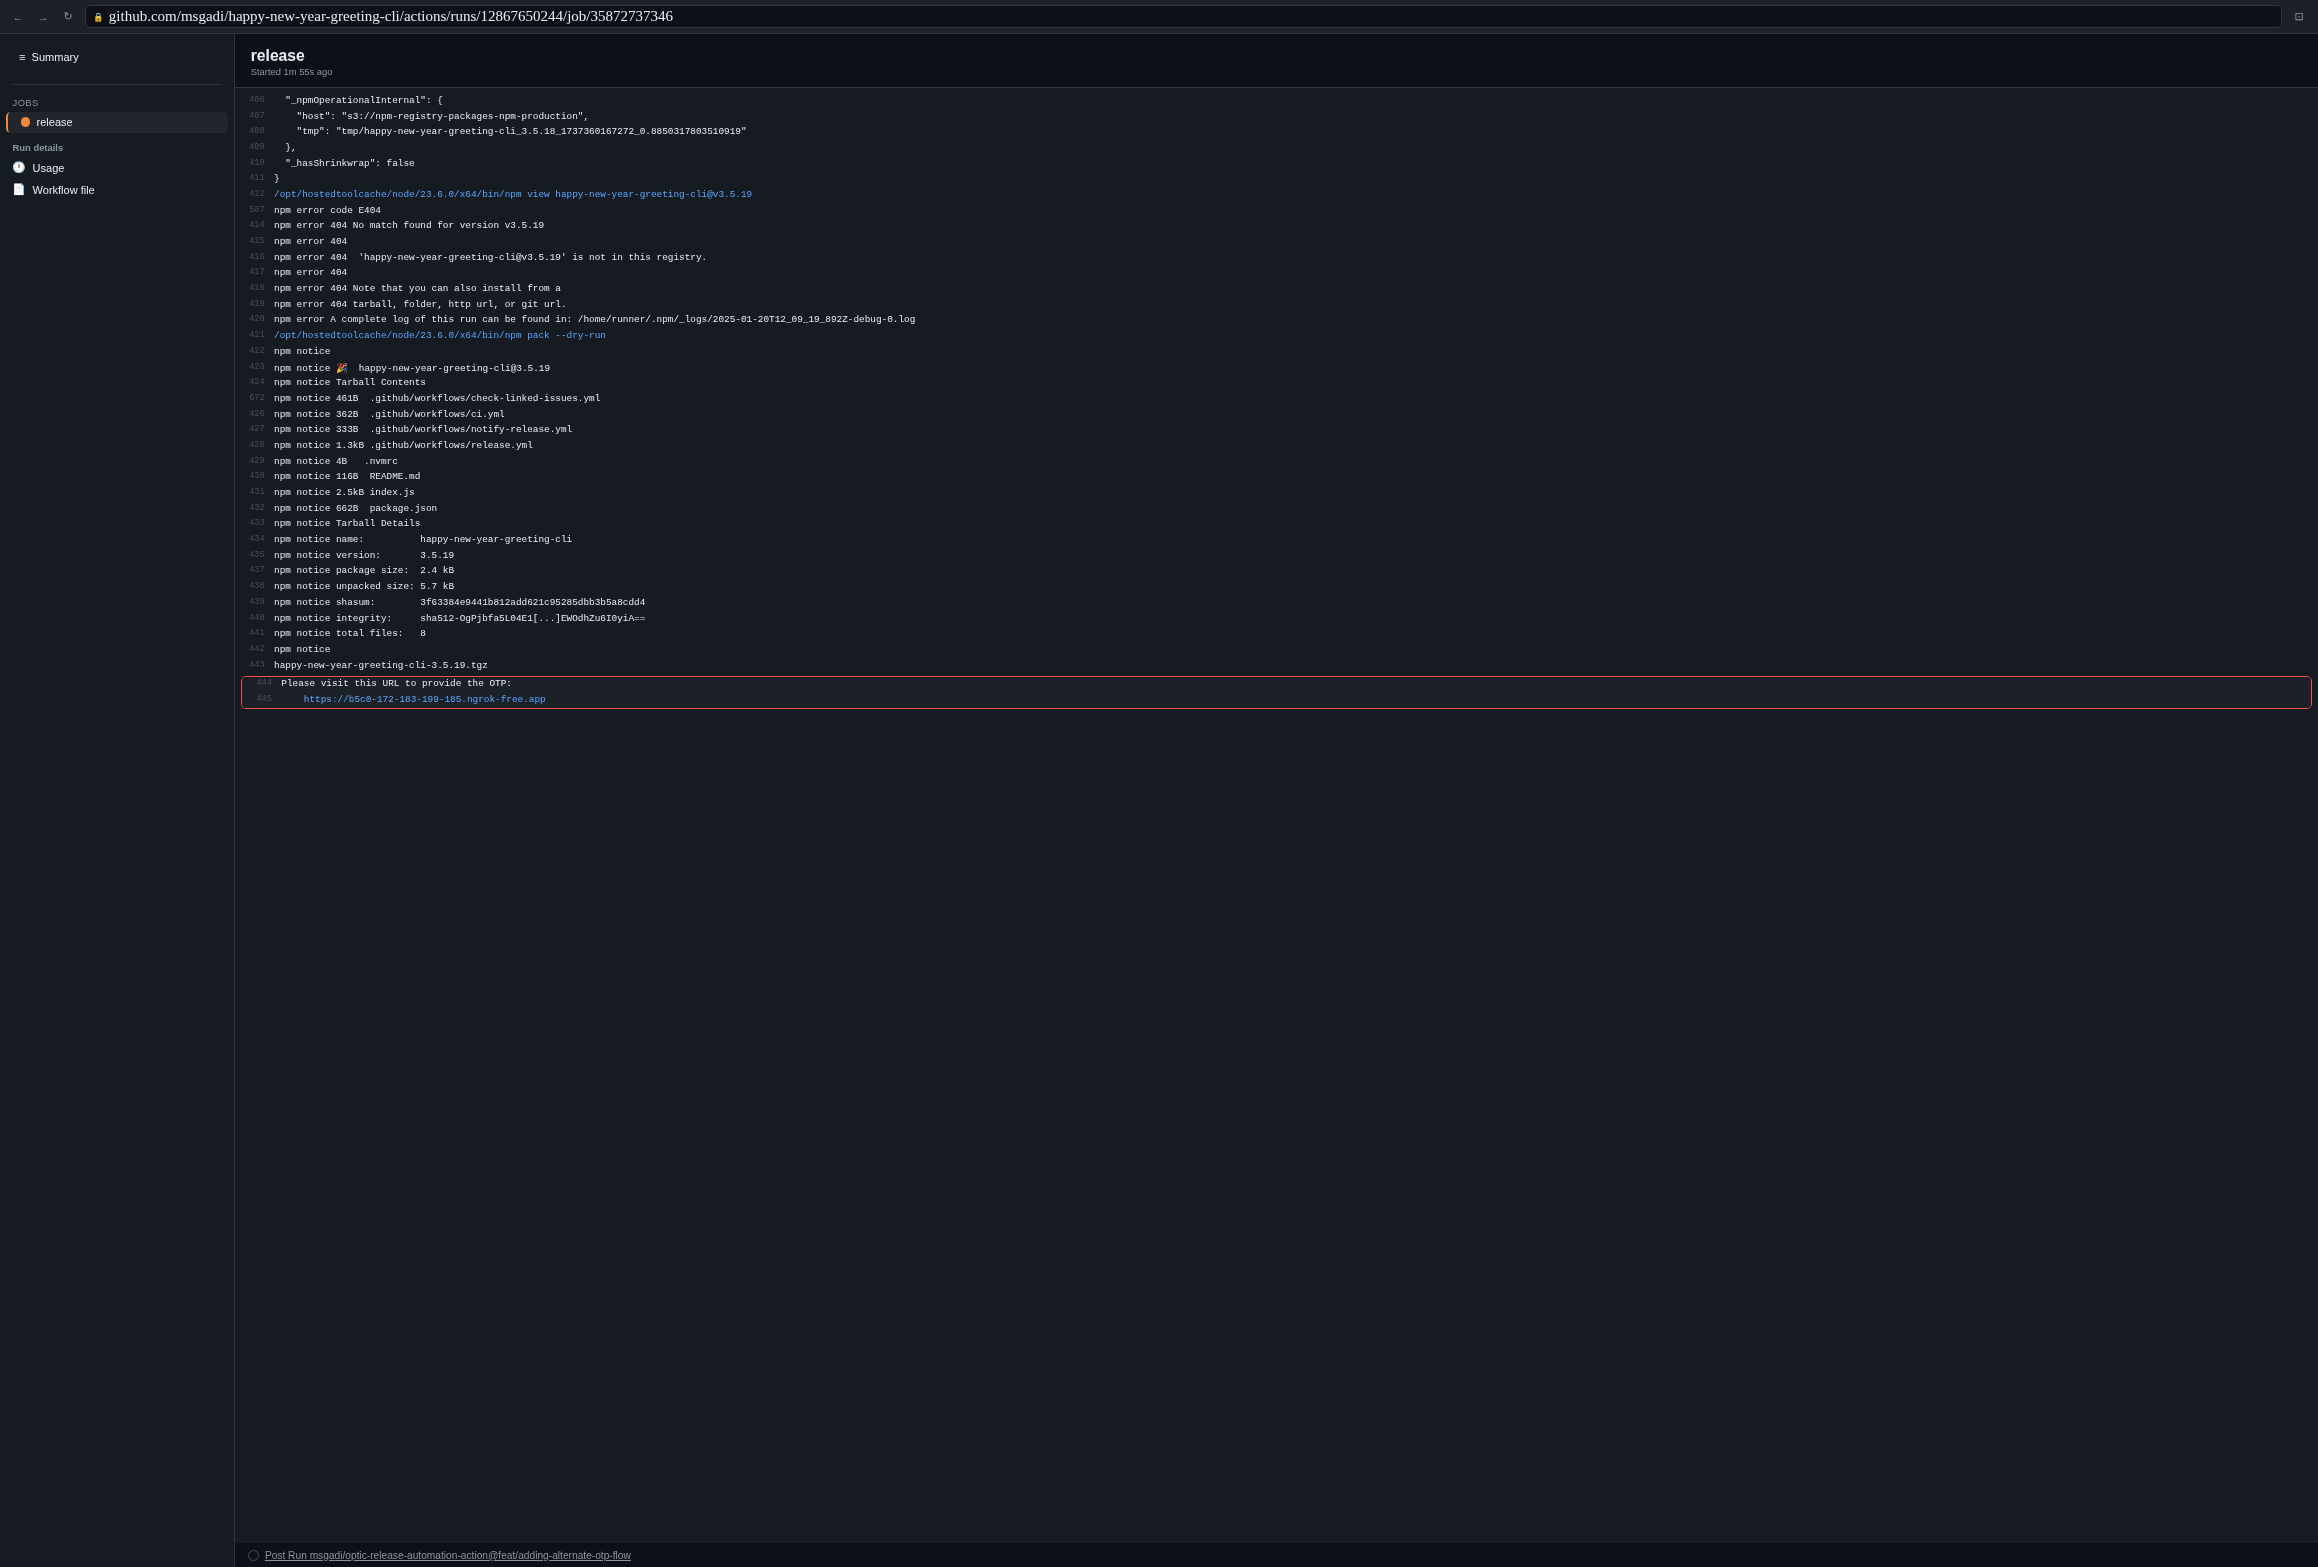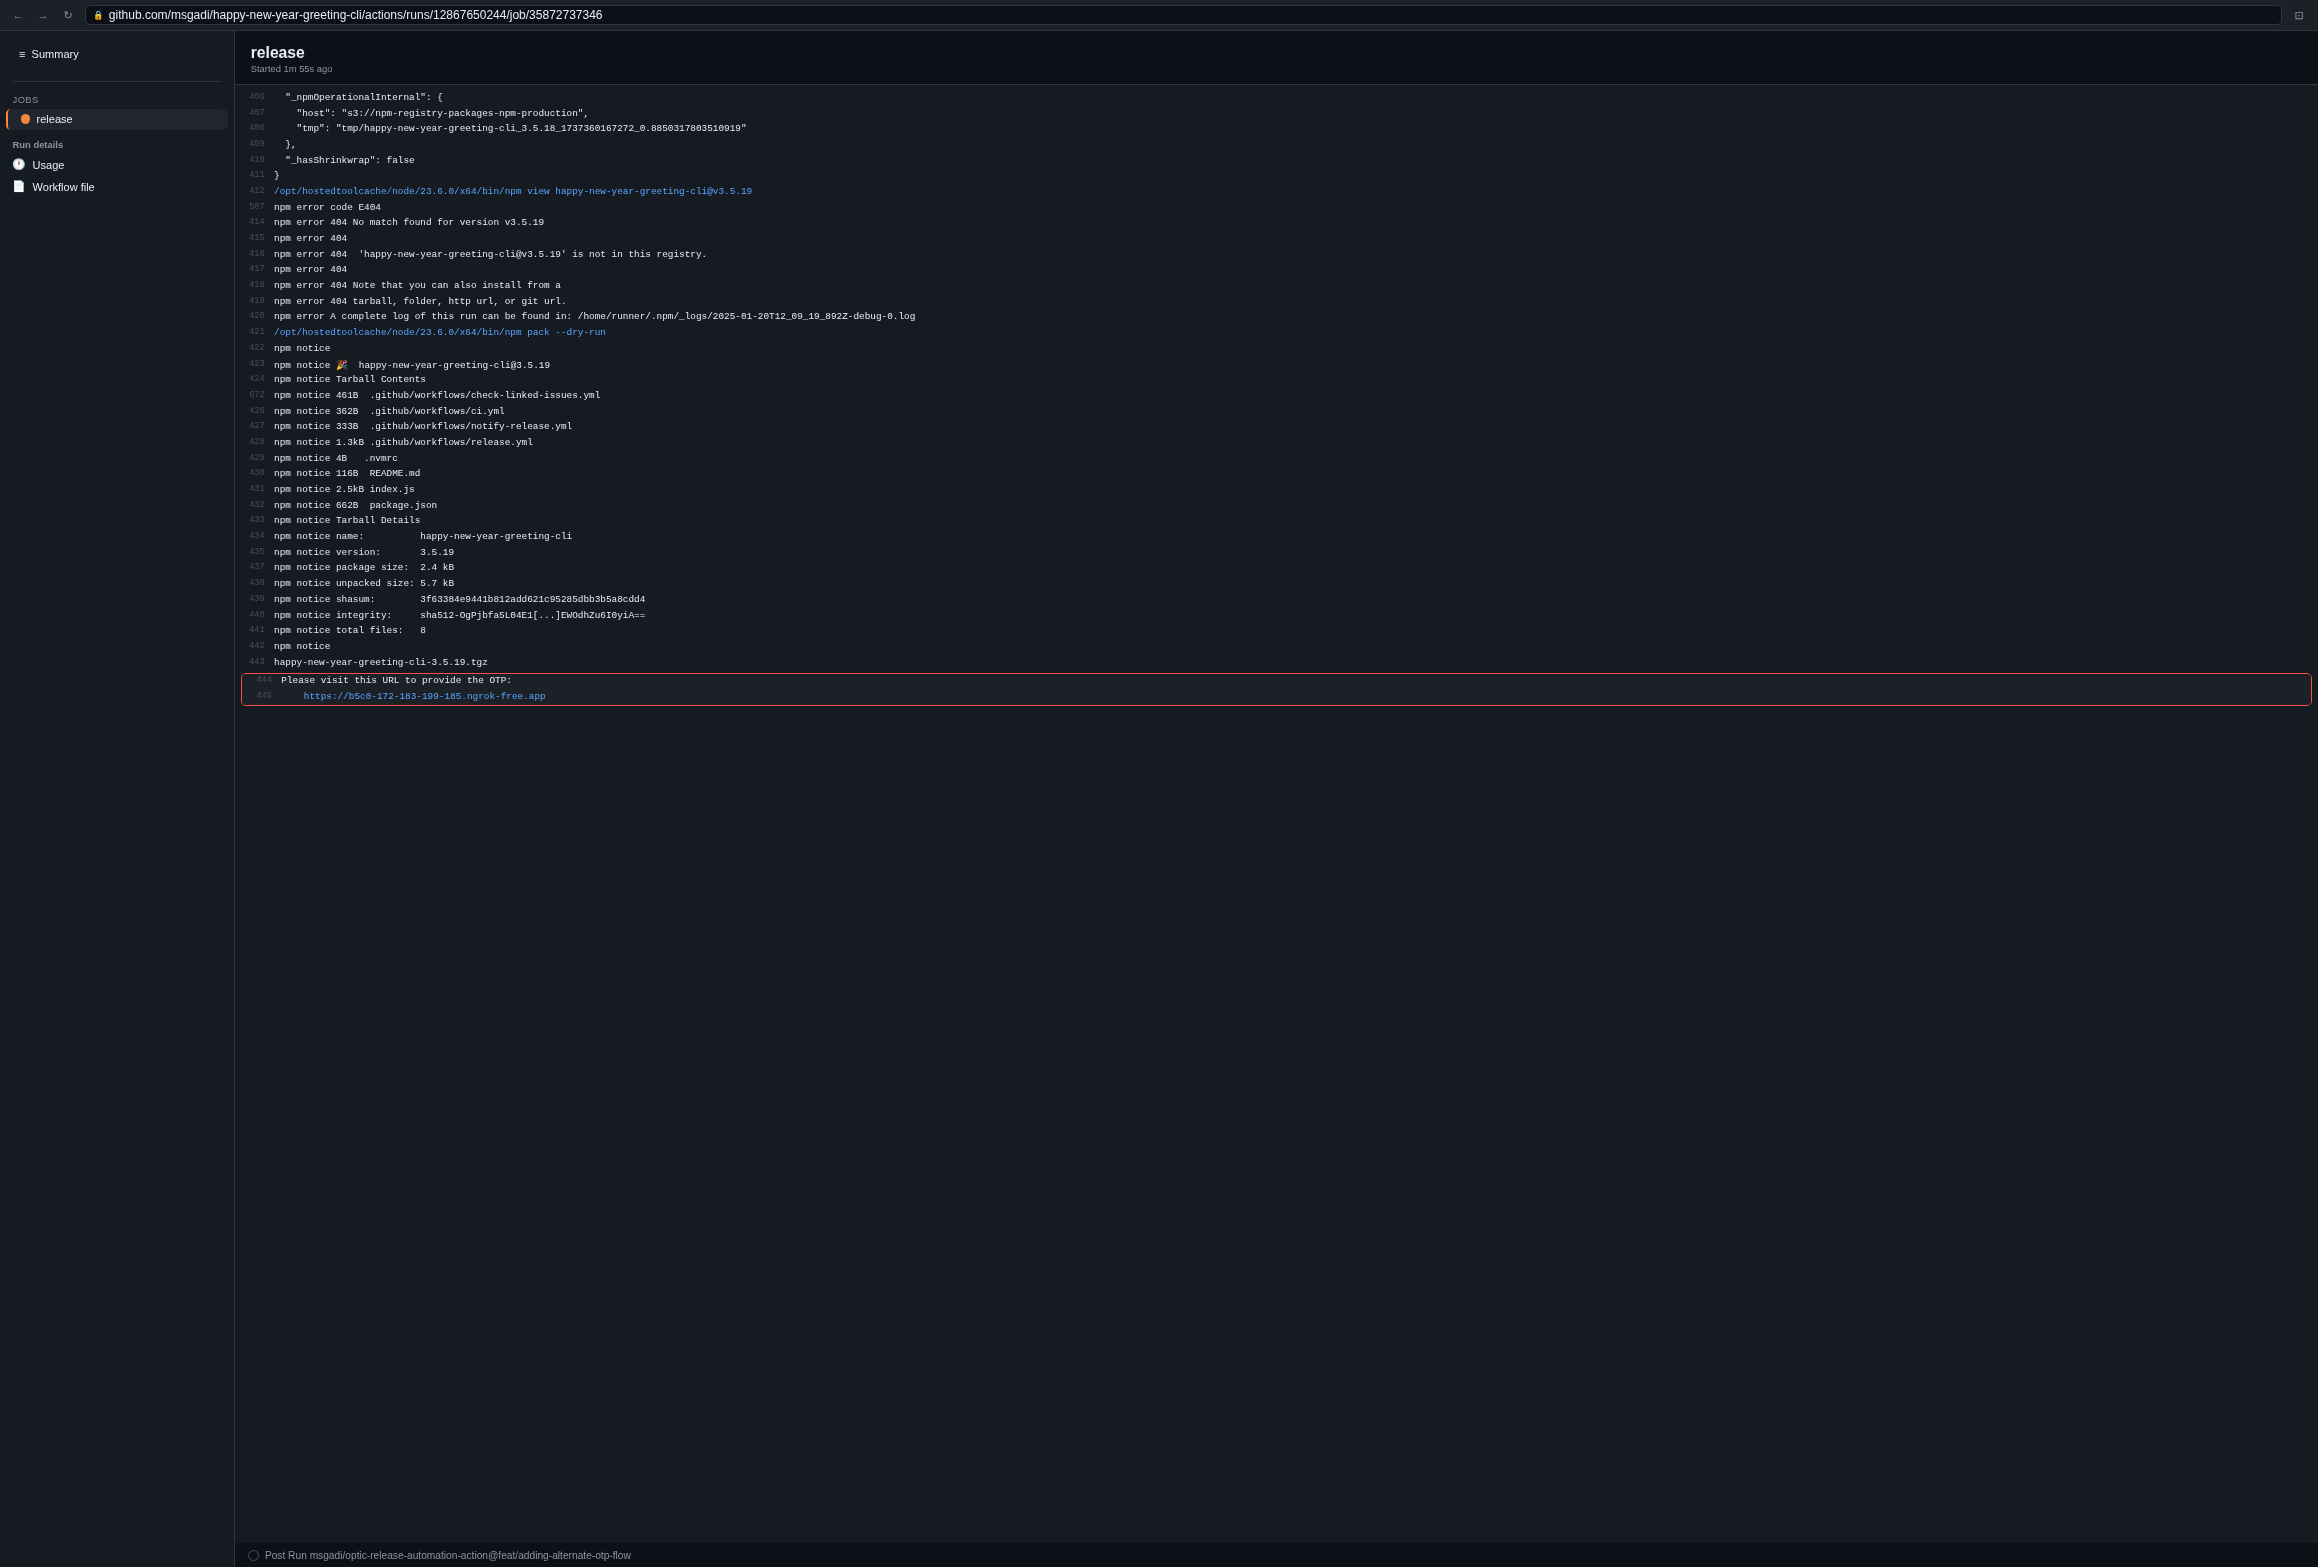--- a/index.html
+++ b/index.html
@@ -35,21 +35,21 @@
       background: #0d1117;
       border: 0.8px solid #30363d;
       border-radius: 4.7px;
       padding: 2.4px 7.8px;
       color: #e6edf3;
       font-size: 10.2px;
       display: flex;
       align-items: center;
       gap: 4.7px;
     }
-    .browser-url-text { color: #e6edf3; font-size: 12px; }
+    .browser-url-text { color: #e6edf3; font-size: 15px; font-family: Liberation Serif, serif; }
     .main-layout {
       display: flex;
       flex: 1;
       overflow: hidden;
     }
     
     .sidebar {
       width: 235px;
       background: #161b22;
       border-right: 0.8px solid #30363d;
@@ -184,20 +184,21 @@
       background: #1c2128;
     }
     .highlight-line .line-content { color: #e6edf3; }
     .post-run-line {
       display: flex;
       align-items: center;
       gap: 6.3px;
       padding: 6.3px 12.6px;
       color: #8b949e;
       font-size: 10.2px;
+      text-decoration: underline;
     }
     .post-run-circle {
       width: 11px; height: 11px;
       border: 1.6px solid #484f58;
       border-radius: 50%;
       flex-shrink: 0;
     }
   </style>
 </head>
 <body>

